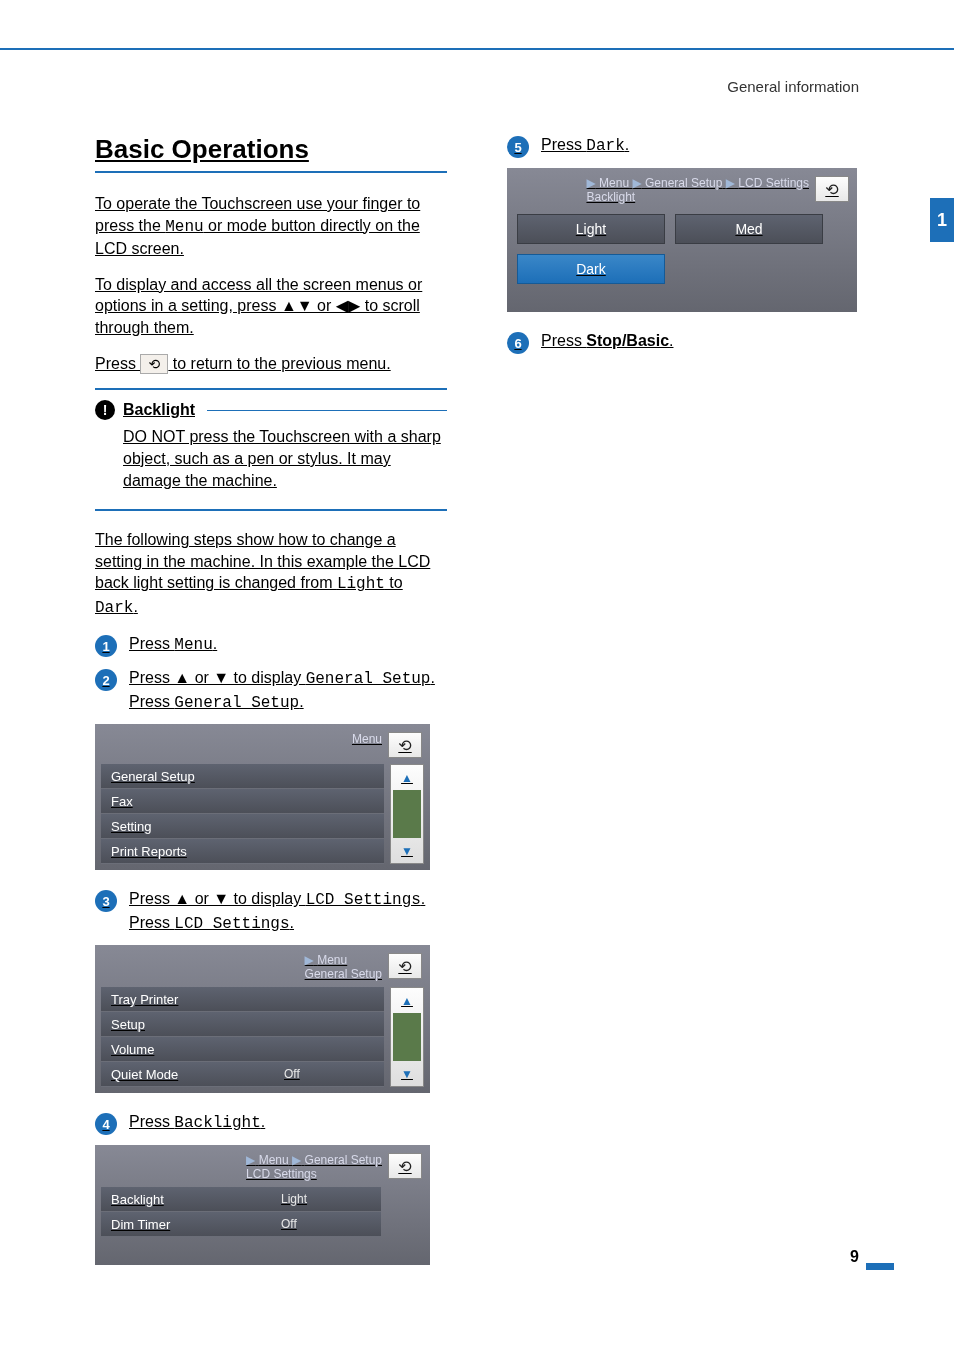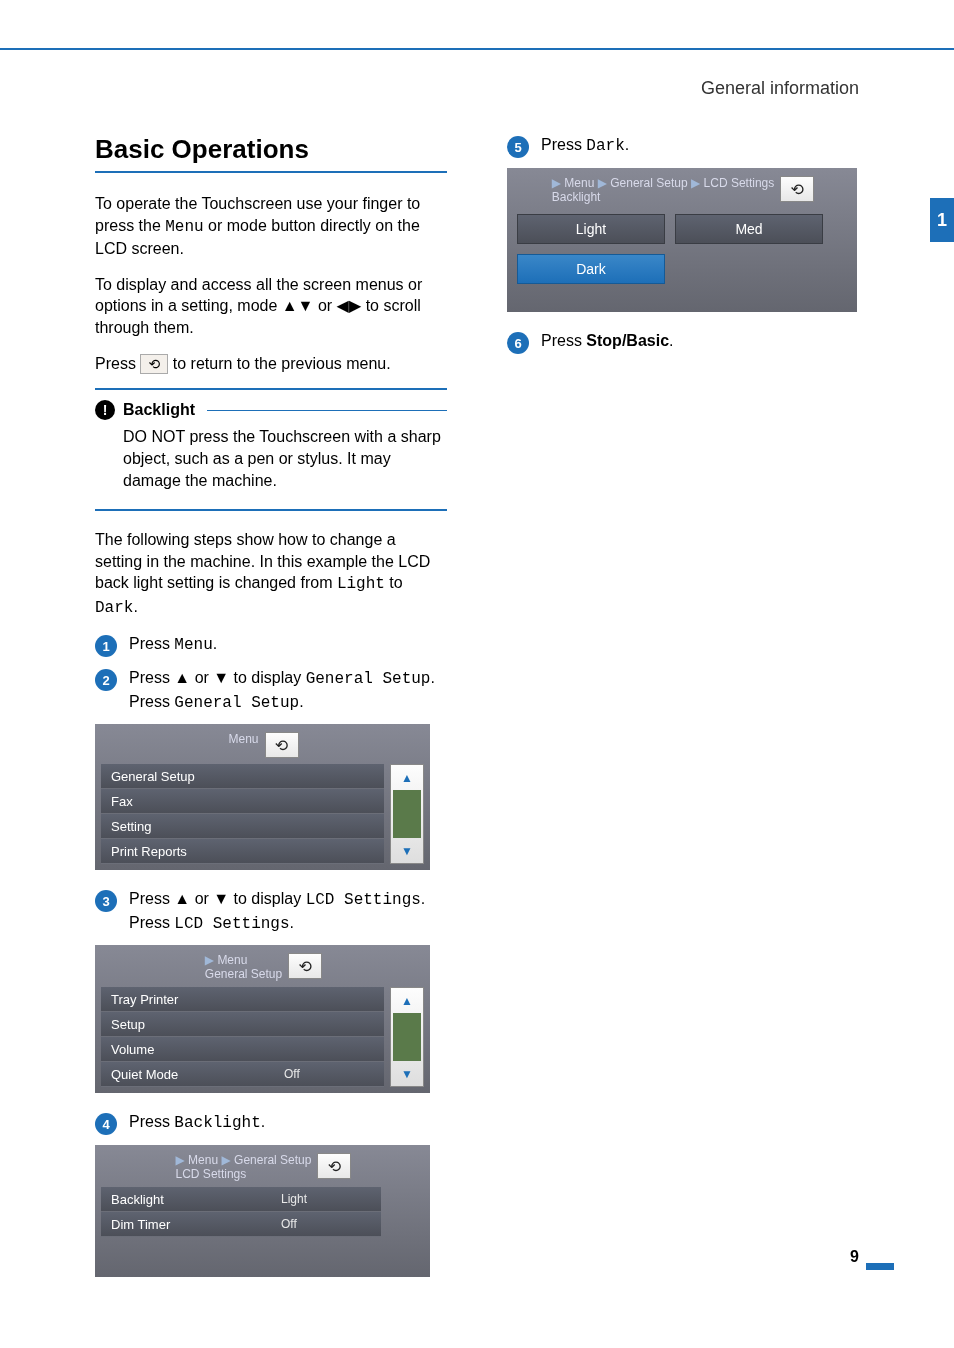--- a/index.html
+++ b/index.html
@@ -16,21 +16,21 @@
   .top-rule {
     position: absolute;
     left: 0; right: 0; top: 48px;
     height: 2px;
     background: #1d6fb8;
   }
   .header-right {
     position: absolute;
     top: 78px;
     right: 95px;
-    font-size: 18px;
+    font-size: 15px;
     color: #333;
   }
   .side-tab {
     position: absolute;
     right: 0;
     top: 198px;
     width: 24px;
     height: 44px;
     background: #1d6fb8;
     color: #fff;
@@ -57,21 +57,21 @@
     background: #1d6fb8;
   }
   .columns {
     position: absolute;
     top: 134px;
     left: 95px;
     right: 95px;
     display: flex;
     gap: 60px;
   }
-  .col { flex: 1; }
+  .col { flex: 1; text-decoration: underline; }
   h1 {
     font-size: 26px;
     font-weight: bold;
     margin: 0 0 6px 0;
   }
   .h1-rule {
     height: 2px;
     background: #1d6fb8;
     margin-bottom: 20px;
   }
@@ -147,21 +147,21 @@
     background: linear-gradient(#878995, #64666f);
     padding: 6px 6px 6px 6px;
     margin: 8px 0 18px 0;
     color: #fff;
     font-size: 13px;
     position: relative;
   }
   .lcd-head {
     display: flex;
     align-items: flex-start;
-    justify-content: center;
+    justify-content: flex-end;
     padding: 2px 2px 6px 4px;
     font-size: 12px;
     color: #d8daea;
   }
   .lcd-back {
     flex: none;
     width: 34px;
     height: 26px;
     background: linear-gradient(#fdfdfd, #e8e8e8);
     border: 1px solid #888;
@@ -244,21 +244,21 @@
 <div class="columns">
 
   <div class="col">
     <h1>Basic Operations</h1>
     <div class="h1-rule"></div>
 
     <p>
       <span>To operate the Touchscreen use your finger to press the </span><span class="mono">Menu</span><span> or mode button directly on the LCD screen.</span>
     </p>
 
-    <p>To display and access all the screen menus or options in a setting, mode ▲▼ or ◀▶ to scroll through them.</p>
+    <p>To display and access all the screen menus or options in a setting, press ▲▼ or ◀▶ to scroll through them.</p>
 
     <p>
       <span>Press </span><span class="back-btn-inline">⟲</span><span> to return to the previous menu.</span>
     </p>
 
     <div class="important-box">
       <div class="important-head">
         <span class="exclaim">!</span>
         <span>Backlight</span>
         <span class="line"></span>
@@ -357,21 +357,21 @@
       </div>
     </div>
 
     <div class="step">
       <div class="step-num">4</div>
       <div class="step-text">
         <span>Press </span><span class="mono">Backlight</span><span>.</span>
       </div>
     </div>
 
-    <div class="lcd" style="padding-bottom:40px">
+    <div class="lcd" style="padding-bottom:28px">
       <div class="lcd-head">
         <div>
           <span class="bc-caret">▶</span>
           <span>Menu</span>
           <span class="bc-caret">▶</span>
           <span>General Setup</span><br>
           <span>LCD Settings</span>
         </div>
         <div class="lcd-back">⟲</div>
       </div>

